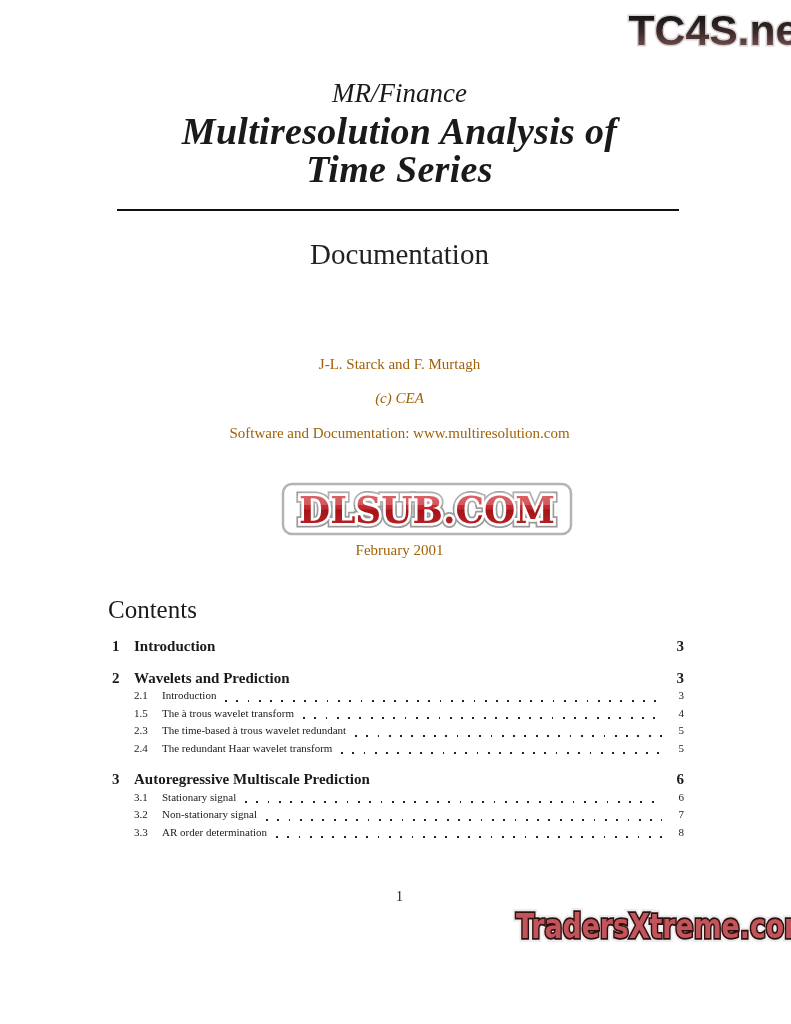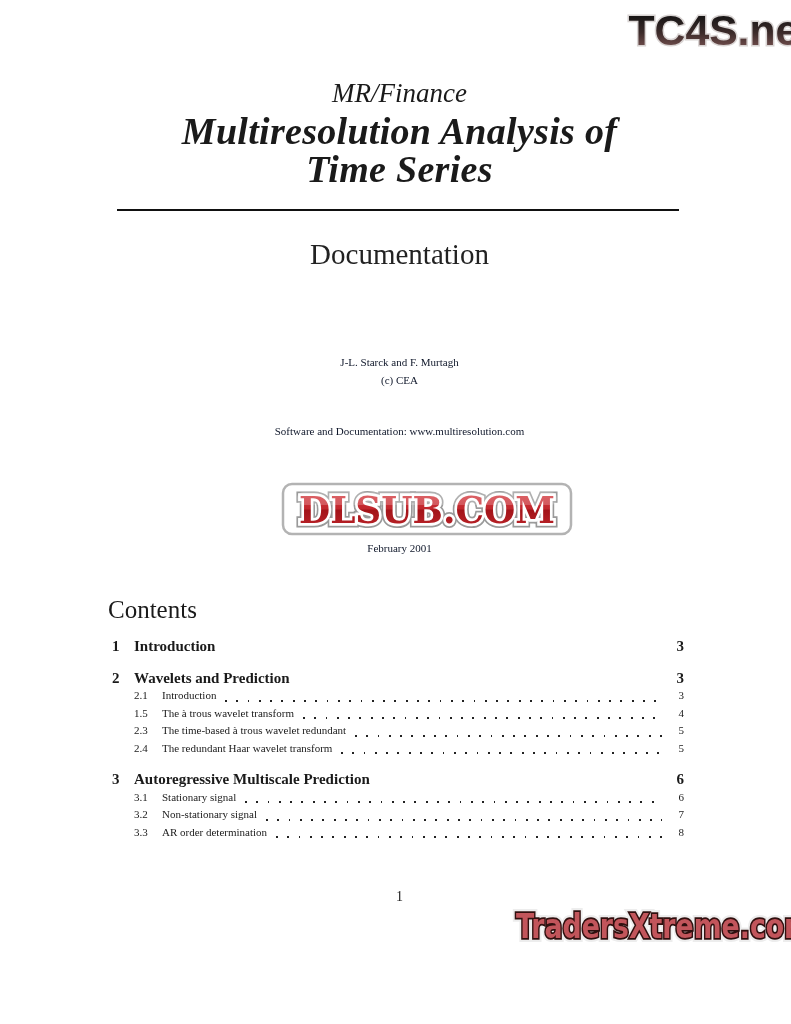--- a/index.html
+++ b/index.html
@@ -20,23 +20,23 @@
 
   
   .title-block { position: absolute; top: 74px; left: 80px; width: 575px; text-align: center; }
   .title-line1 { font-style: italic; font-size: 27px; line-height: 38px; }
   .title-line2, .title-line3 { font-weight: bold; font-size: 38px; line-height: 38px; letter-spacing: 0.3px; font-style: italic; }
 
   .title-rule { position: absolute; top: 209px; left: 85px; width: 562px; height: 2px; background: #111; }
 
   .doc-subtitle { position: absolute; top: 238px; left: 80px; width: 575px; text-align: center; font-size: 29px; color: #222; }
 
-  .meta-line { position: absolute; left: 80px; width: 575px; text-align: center; font-size: 11px; color: #0f172a; }
+  .meta-line { position: absolute; left: 80px; width: 575px; text-align: center; font-size: 15px; color: #a16207; }
   .authors-line { top: 356px; }
-  .copyright-line { top: 374px; }
+  .copyright-line { top: 390px; font-style: italic; }
   .software-line { top: 425px; }
   .date-line { top: 542px; }
 
   
   .contents-heading { position: absolute; top: 596px; left: 76px; font-size: 25px; font-weight: normal; }
 
   #toc { position: absolute; top: 624px; left: 80px; width: 572px; display: flex; flex-direction: column; }
   .toc-row { display: flex; font-size: 11px; line-height: 17.5px; white-space: nowrap; }
   .toc-row.level1 { font-weight: bold; font-size: 15px; margin-top: 14px; }
   .toc-num { flex: 0 0 auto; }

